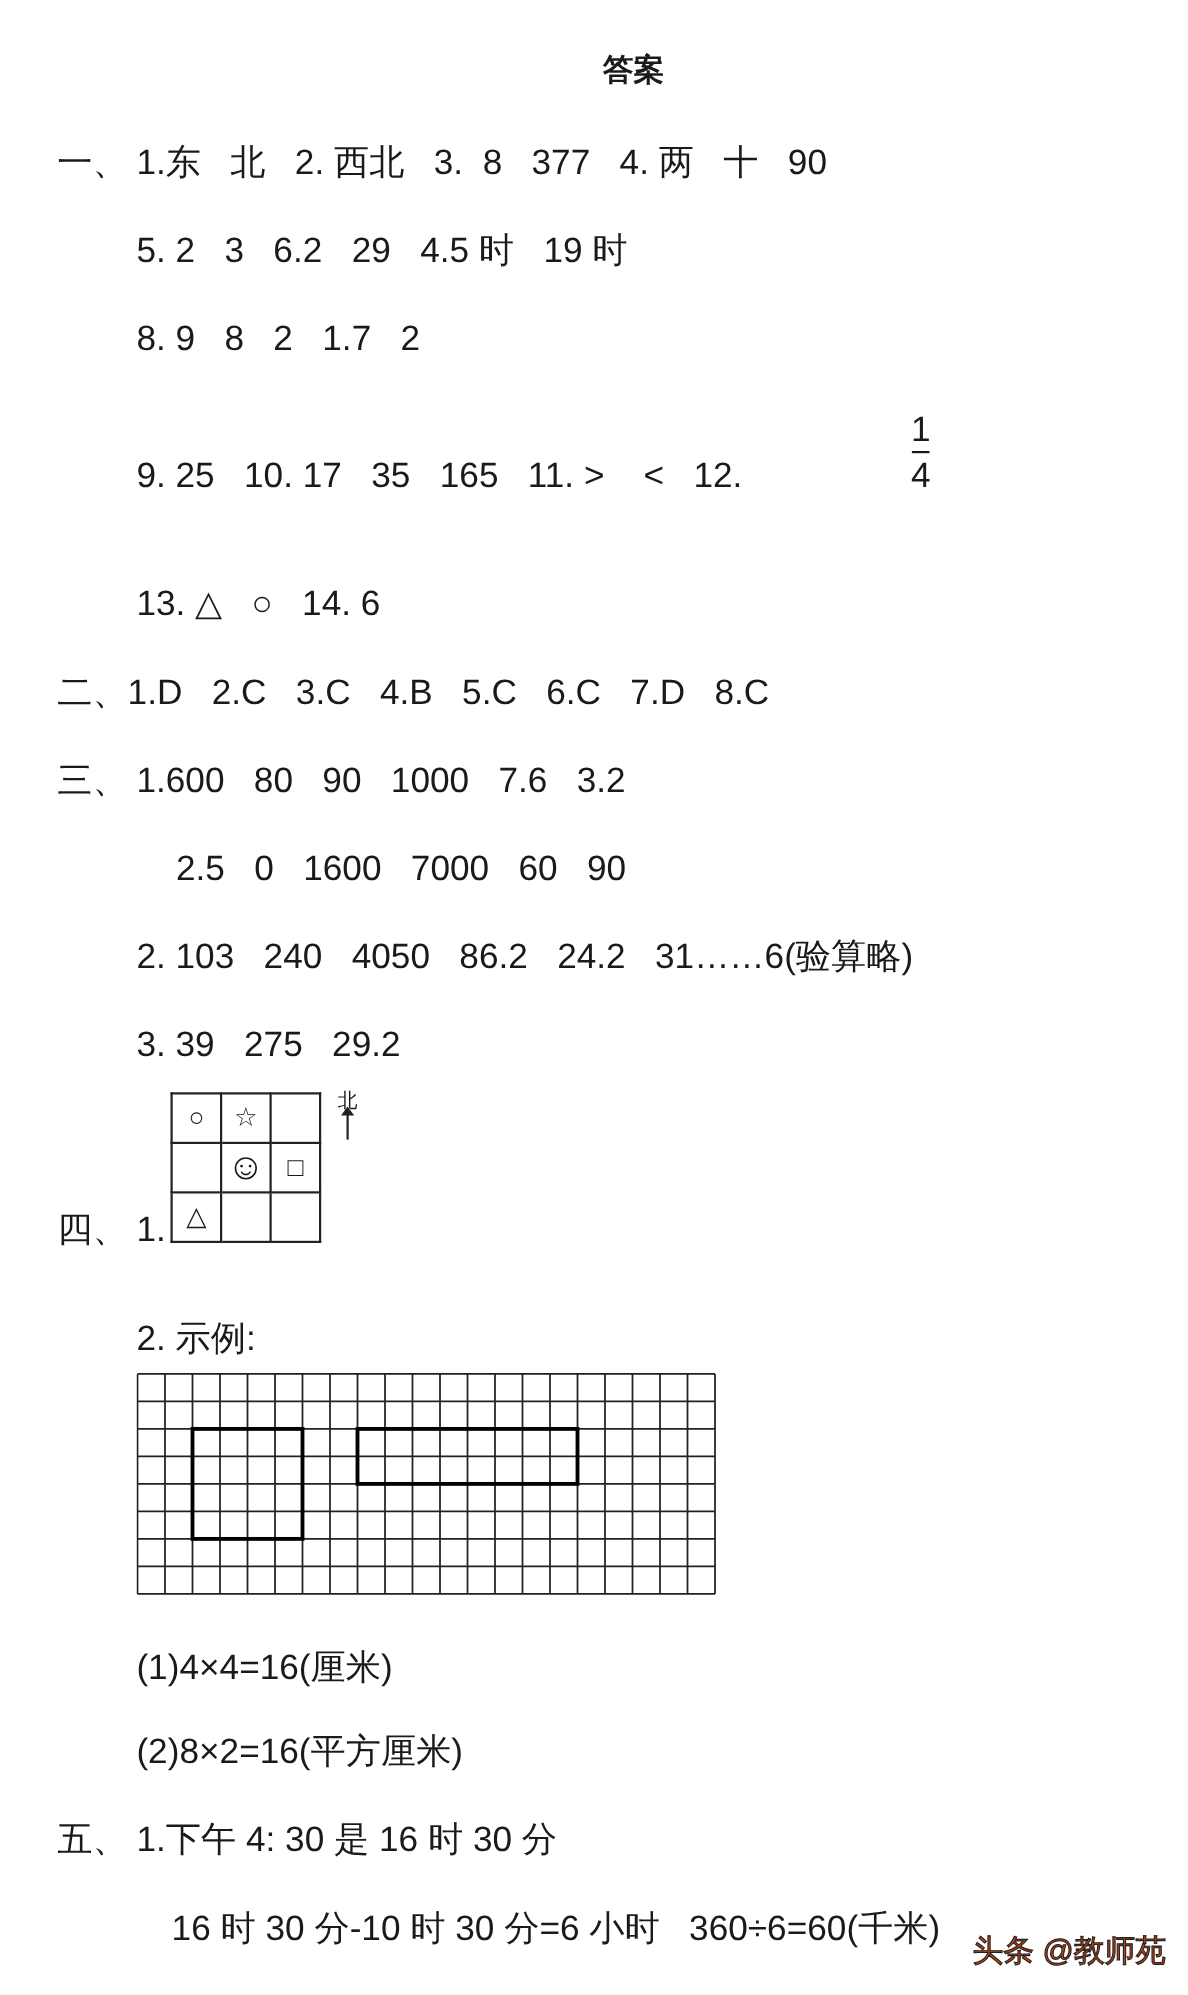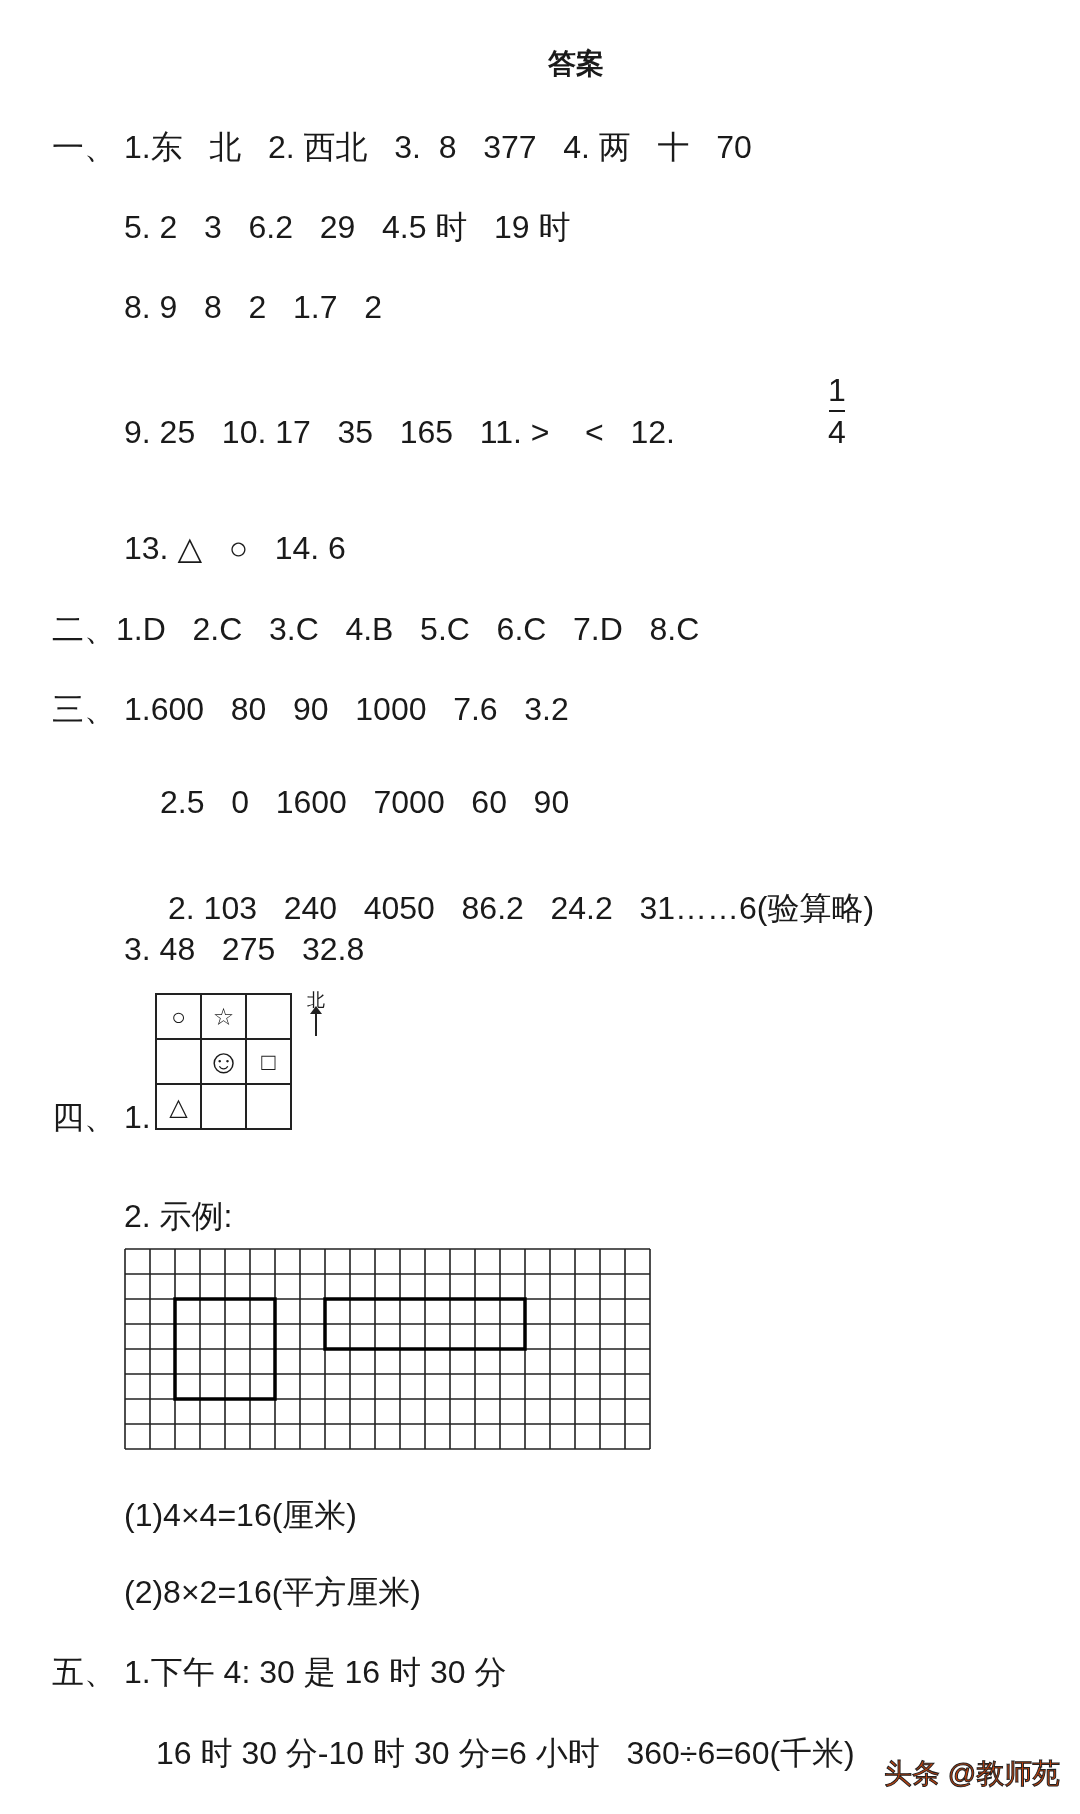--- a/index.html
+++ b/index.html
@@ -17,39 +17,39 @@
   .north .arrow { width:2px; height:24px; background:#222; margin:2px auto 0; position:relative; }
   .north .arrow:before { content:""; position:absolute; left:-5px; top:-6px; border-left:6px solid transparent; border-right:6px solid transparent; border-bottom:8px solid #222; }
   .wm { position:absolute; left:884px; top:1758px; font-size:28px; color:#c2410c; -webkit-text-stroke:1px #222; line-height:32px; }
 </style>
 </head>
 <body>
 
 <div class="title">答案</div>
 
 <div class="sec" style="top:127px;">一、</div>
-<div class="line" style="left:124px; top:127px;">1.东   北   2. 西北   3.  8   377   4. 两   十   70</div>
+<div class="line" style="left:124px; top:127px;">1.东   北   2. 西北   3.  8   377   4. 两   十   90</div>
 <div class="line" style="left:124px; top:207px;">5. 2   3   6.2   29   4.5 时   19 时</div>
 <div class="line" style="left:124px; top:287px;">8. 9   8   2   1.7   2</div>
 <div class="line" style="left:124px; top:412px;">9. 25   10. 17   35   165   11. &gt;    &lt;   12.</div>
 <div class="frac">
   <div>1</div>
   <div class="bar"></div>
   <div>4</div>
 </div>
 <div class="line" style="left:124px; top:528px;">13. △   ○   14. 6</div>
 
 <div class="sec" style="top:609px;">二、</div>
 <div class="line" style="left:116px; top:609px;">1.D   2.C   3.C   4.B   5.C   6.C   7.D   8.C</div>
 
 <div class="sec" style="top:689px;">三、</div>
 <div class="line" style="left:124px; top:689px;">1.600   80   90   1000   7.6   3.2</div>
-<div class="line" style="left:160px; top:769px;margin-top:13px;">2.5   0   1600   7000   60   90</div>
-<div class="line" style="left:124px; top:888px;margin-left:44px;">2. 103   240   4050   86.2   24.2   31……6(验算略)</div>
-<div class="line" style="left:124px; top:929px;">3. 48   275   32.8</div>
+<div class="line" style="left:160px; top:769px;">2.5   0   1600   7000   60   90</div>
+<div class="line" style="left:124px; top:849px;">2. 103   240   4050   86.2   24.2   31……6(验算略)</div>
+<div class="line" style="left:124px; top:929px;">3. 39   275   29.2</div>
 
 <div class="sec" style="top:1097px;">四、</div>
 <div class="line" style="left:124px; top:1097px;">1.</div>
 
 <table class="grid3">
   <tbody>
       <tr>
     <td>○</td>
     <td>☆</td>
     <td></td>

